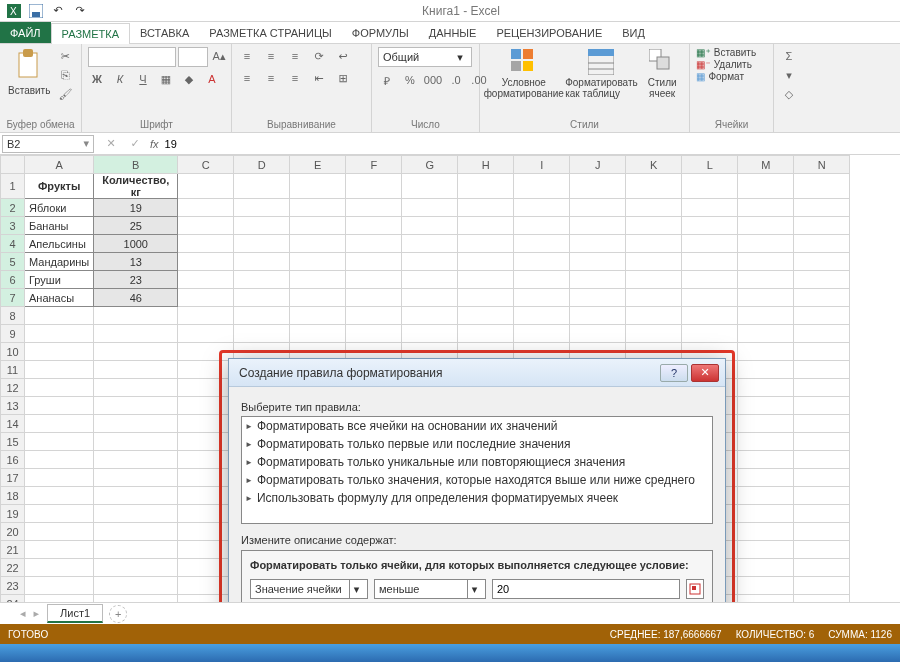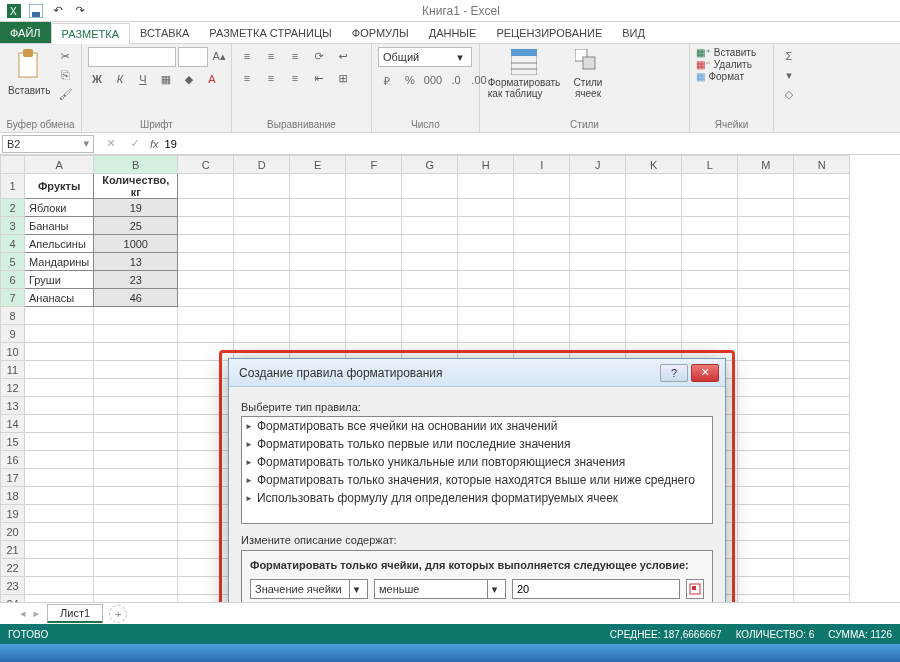--- a/index.html
+++ b/index.html
@@ -31,21 +31,21 @@
 .rowh{width:24px}
 .colh{width:56px}
 .data-cell{border:1px solid #888 !important;background:#e6e6e6;padding:0 4px !important}
 .data-head{border:1px solid #888 !important;background:#fff;font-weight:bold !important;padding:0 4px !important}
 .data-name{text-align:left !important;background:#fff;border:1px solid #888 !important;padding:0 4px !important}
 .sel-col{background:#d3f0e0 !important;color:#217346}
 .sel-row{background:#d3f0e0 !important;color:#217346}
 .sheet-tabs{height:22px;background:#fff;border-top:1px solid #d4d4d4;display:flex;align-items:center;padding-left:20px}
 .stab{padding:2px 12px;border:1px solid #bbb;border-bottom:2px solid #217346;background:#fff;font-size:11px;cursor:pointer}
 .add-sheet{width:18px;height:18px;border:1px dashed #bbb;border-radius:50%;margin-left:6px;display:flex;align-items:center;justify-content:center;color:#888;cursor:pointer}
-.status{height:20px;background:#0f766e;color:#fff;display:flex;align-items:center;justify-content:space-between;padding:0 8px;font-size:10px}
+.status{height:20px;background:#a16207;color:#fff;display:flex;align-items:center;justify-content:space-between;padding:0 8px;font-size:10px}
 .status-right{display:flex;gap:14px}
 
 .red-box{position:absolute;left:219px;top:195px;width:516px;height:388px;border:3px solid #e53829;border-radius:4px;z-index:10}
 .dlg{position:absolute;left:228px;top:203px;width:498px;height:372px;background:#f0f0f0;border:1px solid #7a9ab8;box-shadow:0 4px 24px rgba(0,0,0,0.35);z-index:11}
 .dlg-title{height:28px;background:linear-gradient(#eaf2fb,#d6e5f5);display:flex;align-items:center;justify-content:space-between;padding:0 6px 0 10px;font-size:12px;color:#333;border-bottom:1px solid #b7c9dc}
 .dlg-tbtns{display:flex;gap:3px}
 .tbtn{width:28px;height:18px;border:1px solid #9aa;border-radius:2px;display:flex;align-items:center;justify-content:center;font-size:11px;cursor:pointer}
 .tbtn.close{background:linear-gradient(#e77,#c33);color:#fff;border-color:#a33}
 .tbtn.help{background:linear-gradient(#eef,#cde);color:#236}
 .dlg-body{padding:10px 12px}
@@ -164,20 +164,29 @@
         <span class="rbtn-sm" data-name="percent-icon">%</span>
         <span class="rbtn-sm" data-name="comma-icon">000</span>
         <span class="rbtn-sm" data-name="inc-decimal-icon">.0</span>
         <span class="rbtn-sm" data-name="dec-decimal-icon">.00</span>
       </div>
     </div>
     <div class="group-label" data-name="group-number-label">Число</div>
   </div>
   <div class="group" style="width:210px">
     <div class="group-body">
+      <div class="rbtn" style="width:80px" data-name="conditional-formatting-button">
+        <svg width="26" height="26">
+            <rect width="10" height="10" fill="#5b9bd5"></rect>
+            <rect x="12" width="10" height="10" fill="#ed7d31"></rect>
+            <rect y="12" width="10" height="10" fill="#a5a5a5"></rect>
+            <rect x="12" y="12" width="10" height="10" fill="#ffc000"></rect>
+          </svg>
+        <span style="text-align:center">Условное форматирование</span>
+      </div>
       <div class="rbtn" style="width:76px" data-name="format-as-table-button">
         <svg width="26" height="26">
             <rect width="26" height="26" fill="none" stroke="#888"></rect>
             <rect width="26" height="7" fill="#5b9bd5"></rect>
             <line x1="0" y1="14" x2="26" y2="14" stroke="#888"></line>
             <line x1="0" y1="20" x2="26" y2="20" stroke="#888"></line>
           </svg>
         <span style="text-align:left">Форматировать как таблицу</span>
       </div>
       <div class="rbtn" style="width:44px" data-name="cell-styles-button">
@@ -679,21 +688,21 @@
         <div class="rule-item" data-name="rule-item">Использовать формулу для определения форматируемых ячеек</div>
       </div>
       <div class="sec-lbl" style="margin-top:10px" data-name="rule-desc-label">Измените описание содержат:</div>
       <div class="edit-box" data-name="rule-edit-panel">
         <div class="edit-head" data-name="condition-heading">Форматировать только ячейки, для которых выполняется следующее условие:</div>
         <div class="row-controls">
           <div class="dd" style="width:118px" data-name="condition-type-dropdown">
               <span>Значение ячейки</span>
               <span class="arr">▾</span>
             </div>
-          <div class="dd" style="width:132px" data-name="operator-dropdown">
+          <div class="dd" style="width:112px" data-name="operator-dropdown">
               <span>меньше</span>
               <span class="arr">▾</span>
             </div>
           <input class="txt-in" data-name="value-input" value="20" style="">
           <div class="ref-btn" data-name="range-selector-icon">
               <svg width="12" height="12">
                 <rect x="1" y="1" width="10" height="10" fill="none" stroke="#c33"></rect>
                 <rect x="3" y="3" width="4" height="4" fill="#c33"></rect>
               </svg>
             </div>

